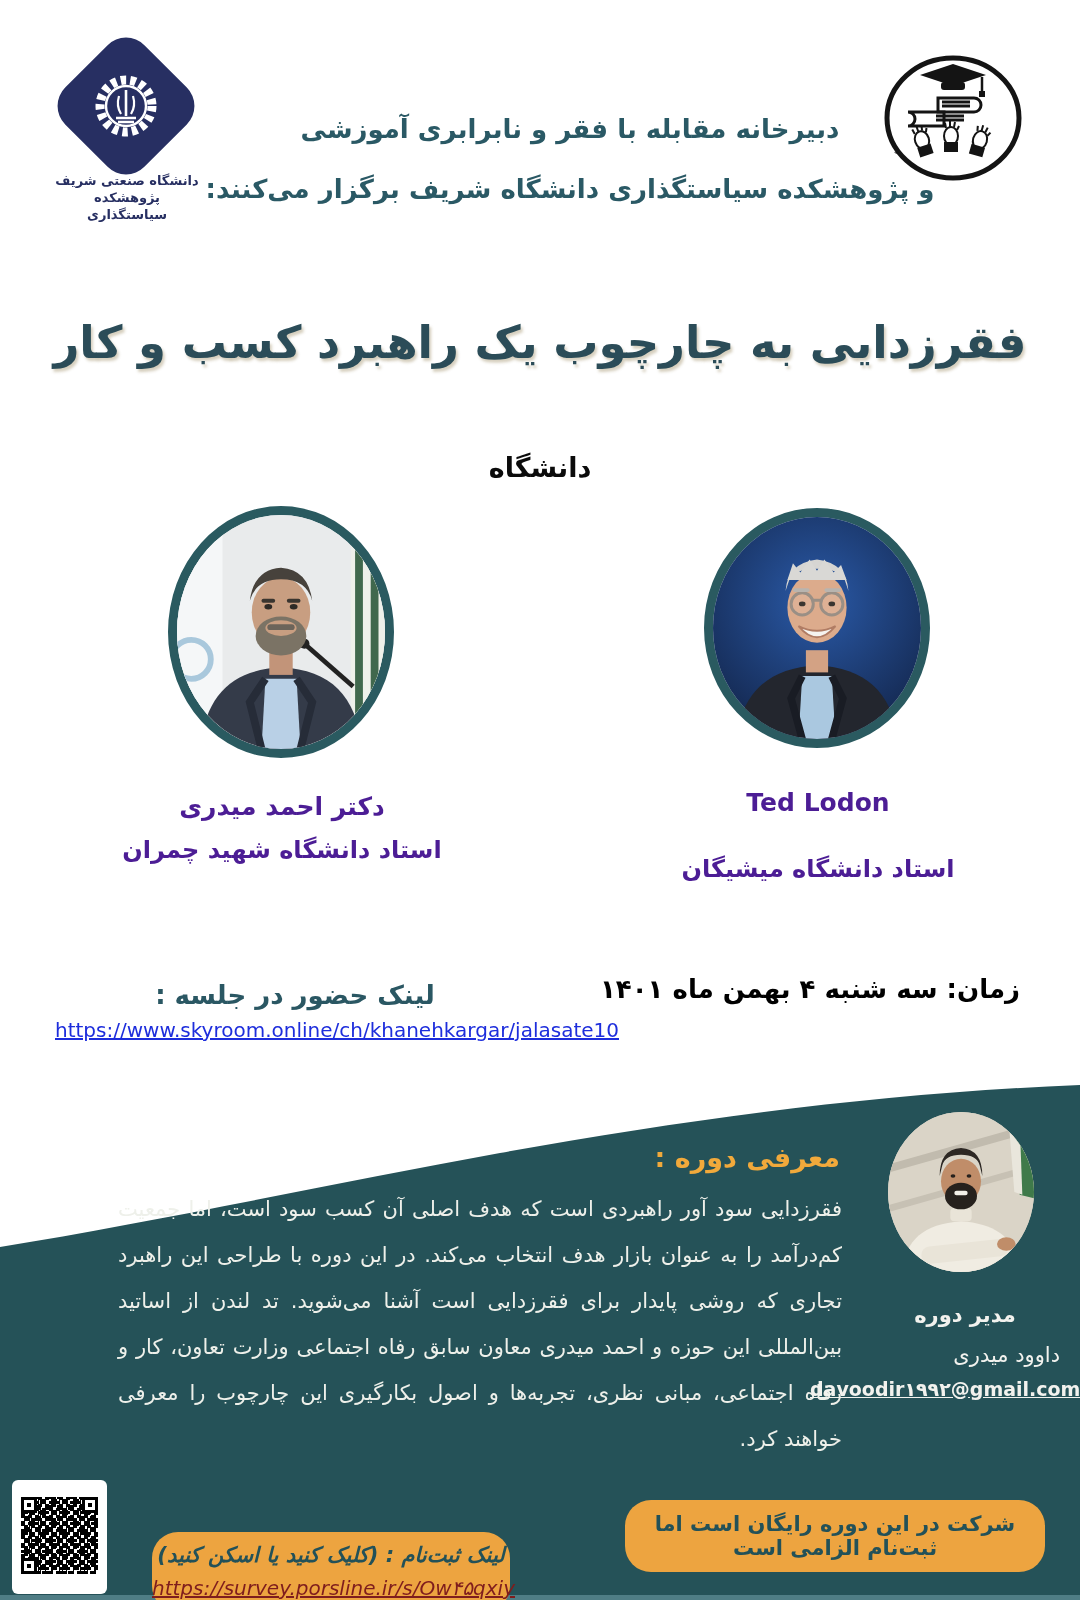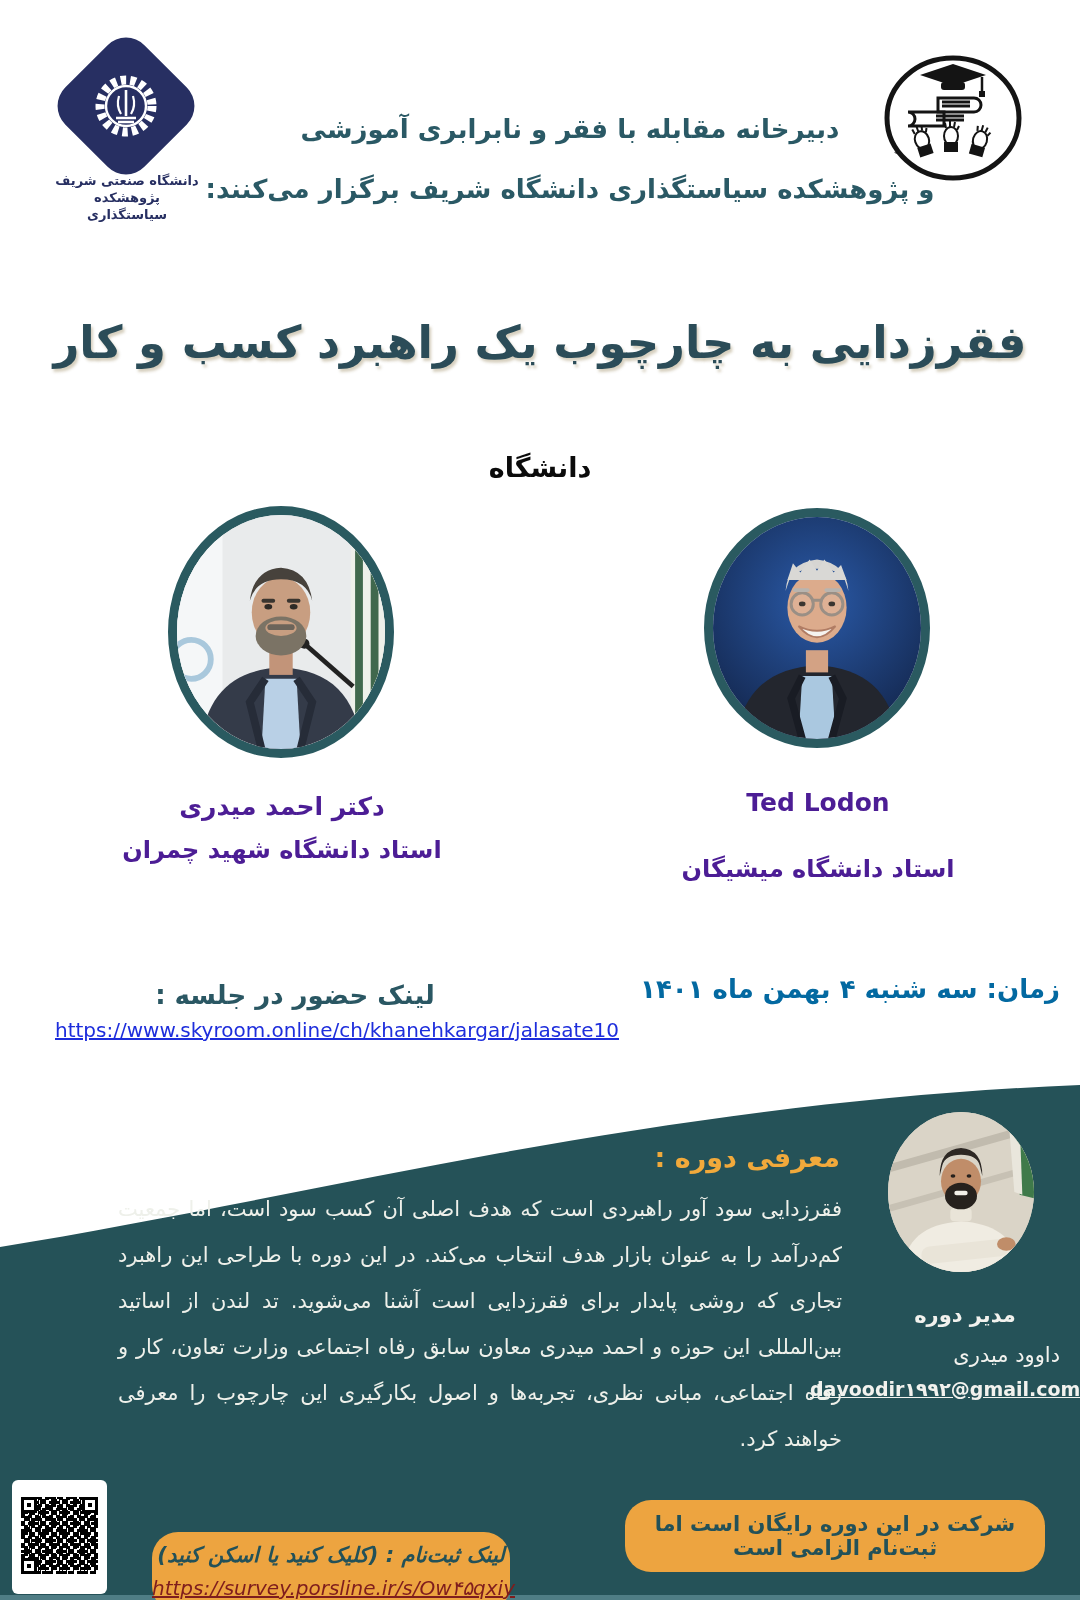--- a/index.html
+++ b/index.html
@@ -30,21 +30,21 @@
   .photo-ring{border-radius:50%;border:9px solid #2a5a60;overflow:hidden;background:#dfe3e6;box-sizing:border-box;}
   #speaker-photo-left{left:168px;top:506px;width:226px;height:252px;}
   #speaker-photo-right{left:704px;top:508px;width:226px;height:240px;}
   .photo-ring svg{display:block;width:100%;height:100%;}
   .caption{width:340px;text-align:center;color:#4c1d95;font-weight:700;direction:rtl;}
   #speaker-left-name{left:112px;top:792px;font-size:25px;}
   #speaker-left-affiliation{left:112px;top:836px;font-size:24px;}
   #speaker-right-name{left:648px;top:788px;font-size:25px;direction:ltr;}
   #speaker-right-affiliation{left:648px;top:831px;font-size:24px;margin-top:24px;}
   
-  #session-time{left:600px;top:974px;width:460px;text-align:right;color:#0369a1;
+  #session-time{left:600px;top:974px;width:460px;text-align:left;color:#000000;
     font-size:26px;font-weight:700;direction:rtl;}
   #meeting-link-label{left:95px;top:980px;width:400px;text-align:center;color:#2a5763;
     font-size:26px;font-weight:700;direction:rtl;}
   #meeting-link{left:55px;top:1018px;width:480px;text-align:center;font-size:20px;
     color:#1d2ddc;text-decoration:underline;direction:ltr;display:block;}
   
   #curve-svg{left:0;top:1040px;width:1080px;height:212px;}
   #teal-body{left:0;top:1250px;width:1080px;height:350px;background:#255258;}
   #bottom-strip{left:0;top:1595px;width:1080px;height:5px;background:#4f7d85;}
   

